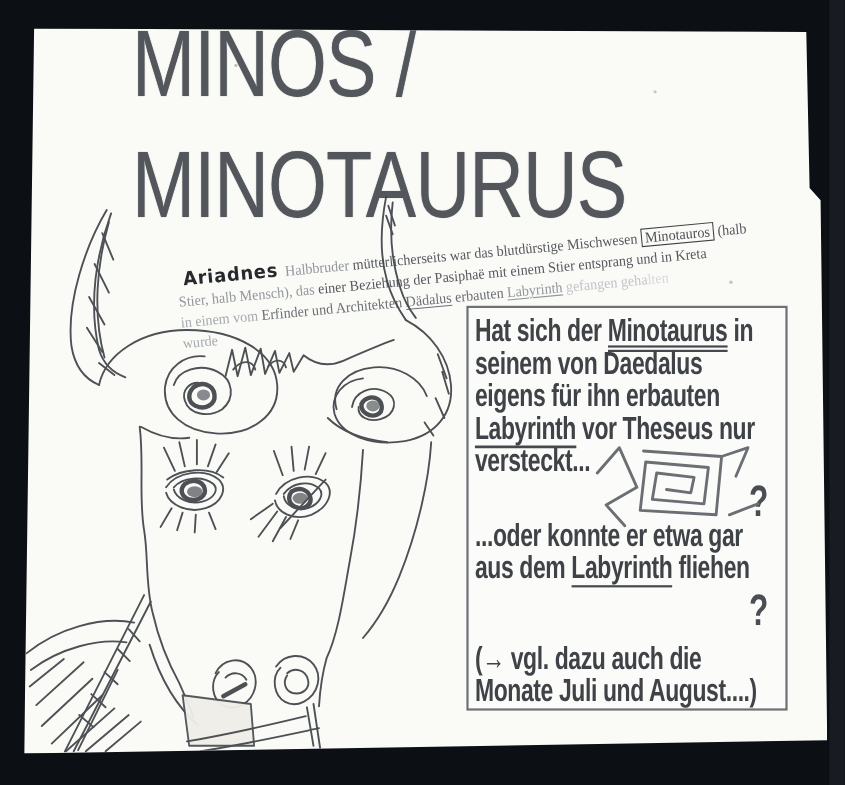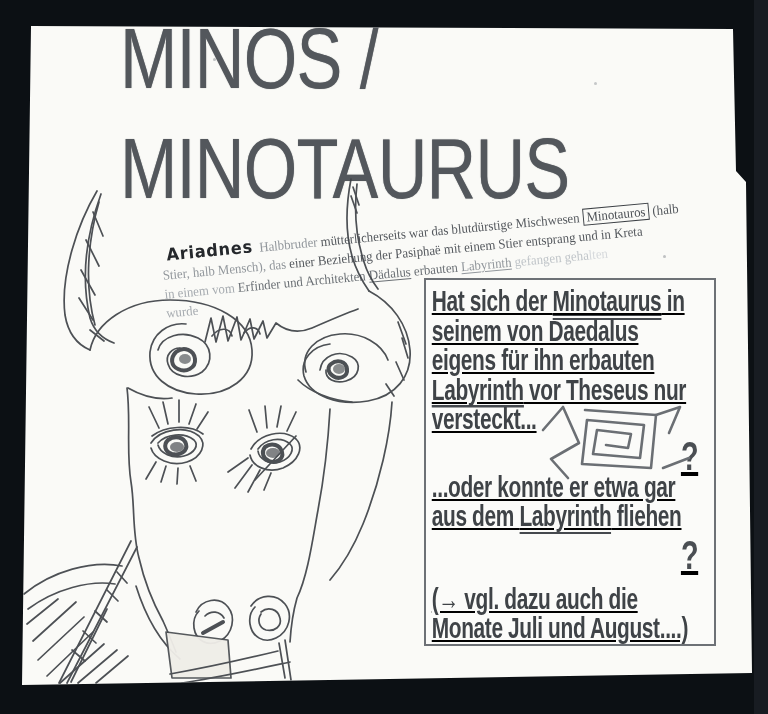--- a/index.html
+++ b/index.html
@@ -24,21 +24,21 @@
             color:#55595e;white-space:nowrap;}
   .scan-par .line{white-space:nowrap;}
   .hand{font-weight:700;font-size:17px;color:#25282c;letter-spacing:.8px;
         font-family:"DejaVu Sans",sans-serif;}
   .f1{color:#55595e;} .f2{color:#6b7075;} .f3{color:#92979c;}
   .f4{color:#a6abb0;} .f5{color:#c0c5c9;} .f6{color:#d6d9dc;}
   .boxed{color:#4c5055;border:1.5px solid #3c4045;padding:0 3px;}
   .u{text-decoration:underline;text-decoration-thickness:1px;text-underline-offset:2px;}
   
   .qbox{position:absolute;left:424px;top:278px;width:292px;height:368px;
-        border:2px solid #6d7176;background:#fbfbf9;box-sizing:border-box;text-decoration:underline;}
+        border:2px solid #6d7176;background:#fbfbf9;box-sizing:border-box;}
   .qbox-inner{width:400px;transform:scaleX(0.72);transform-origin:0 0;
               padding:7px 0 0 8px;font-size:29px;font-weight:600;letter-spacing:-.5px;
               line-height:29.5px;color:#3f4347;}
   .qline{white-space:nowrap;}
   .gap{margin-top:13px;}
   .u1{background-image:linear-gradient(#45494e,#45494e);background-repeat:no-repeat;
       background-size:100% 2.5px;background-position:0 100%;padding-bottom:2px;}
   .u2{background-image:linear-gradient(#45494e,#45494e),linear-gradient(#45494e,#45494e);
       background-repeat:no-repeat;background-size:100% 2px,100% 2px;
       background-position:0 calc(100% - 4px),0 100%;padding-bottom:3px;}

